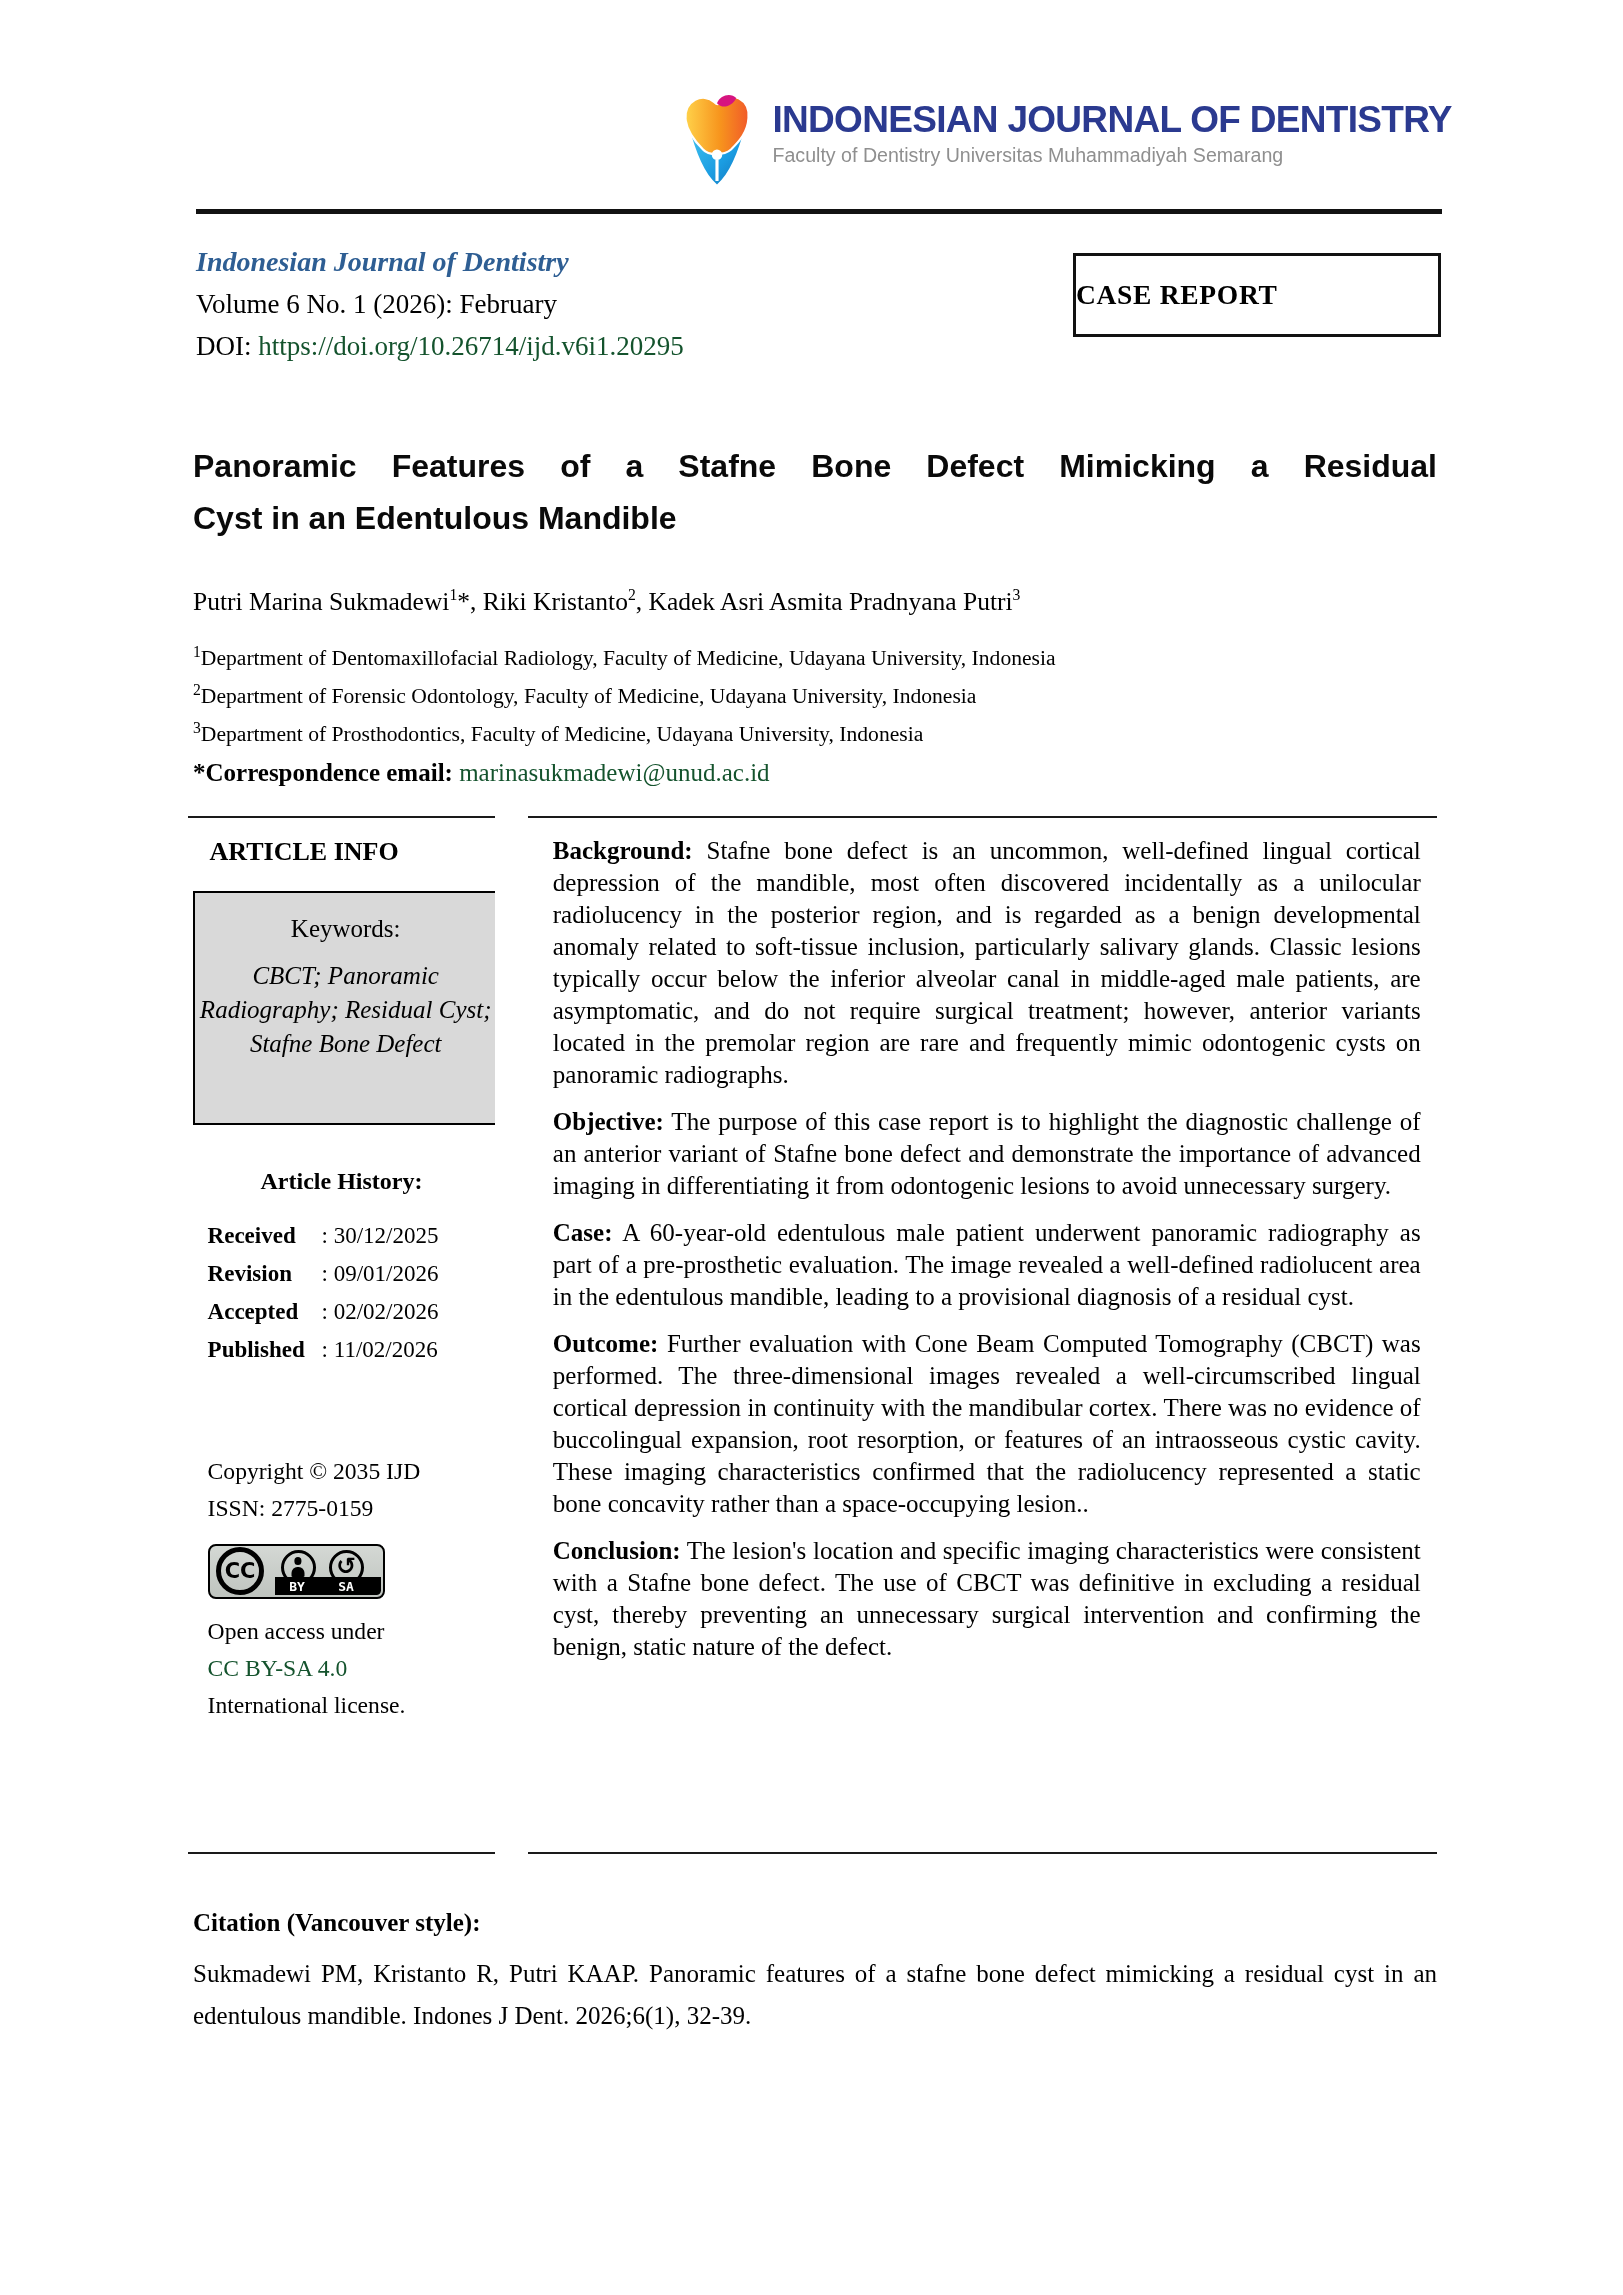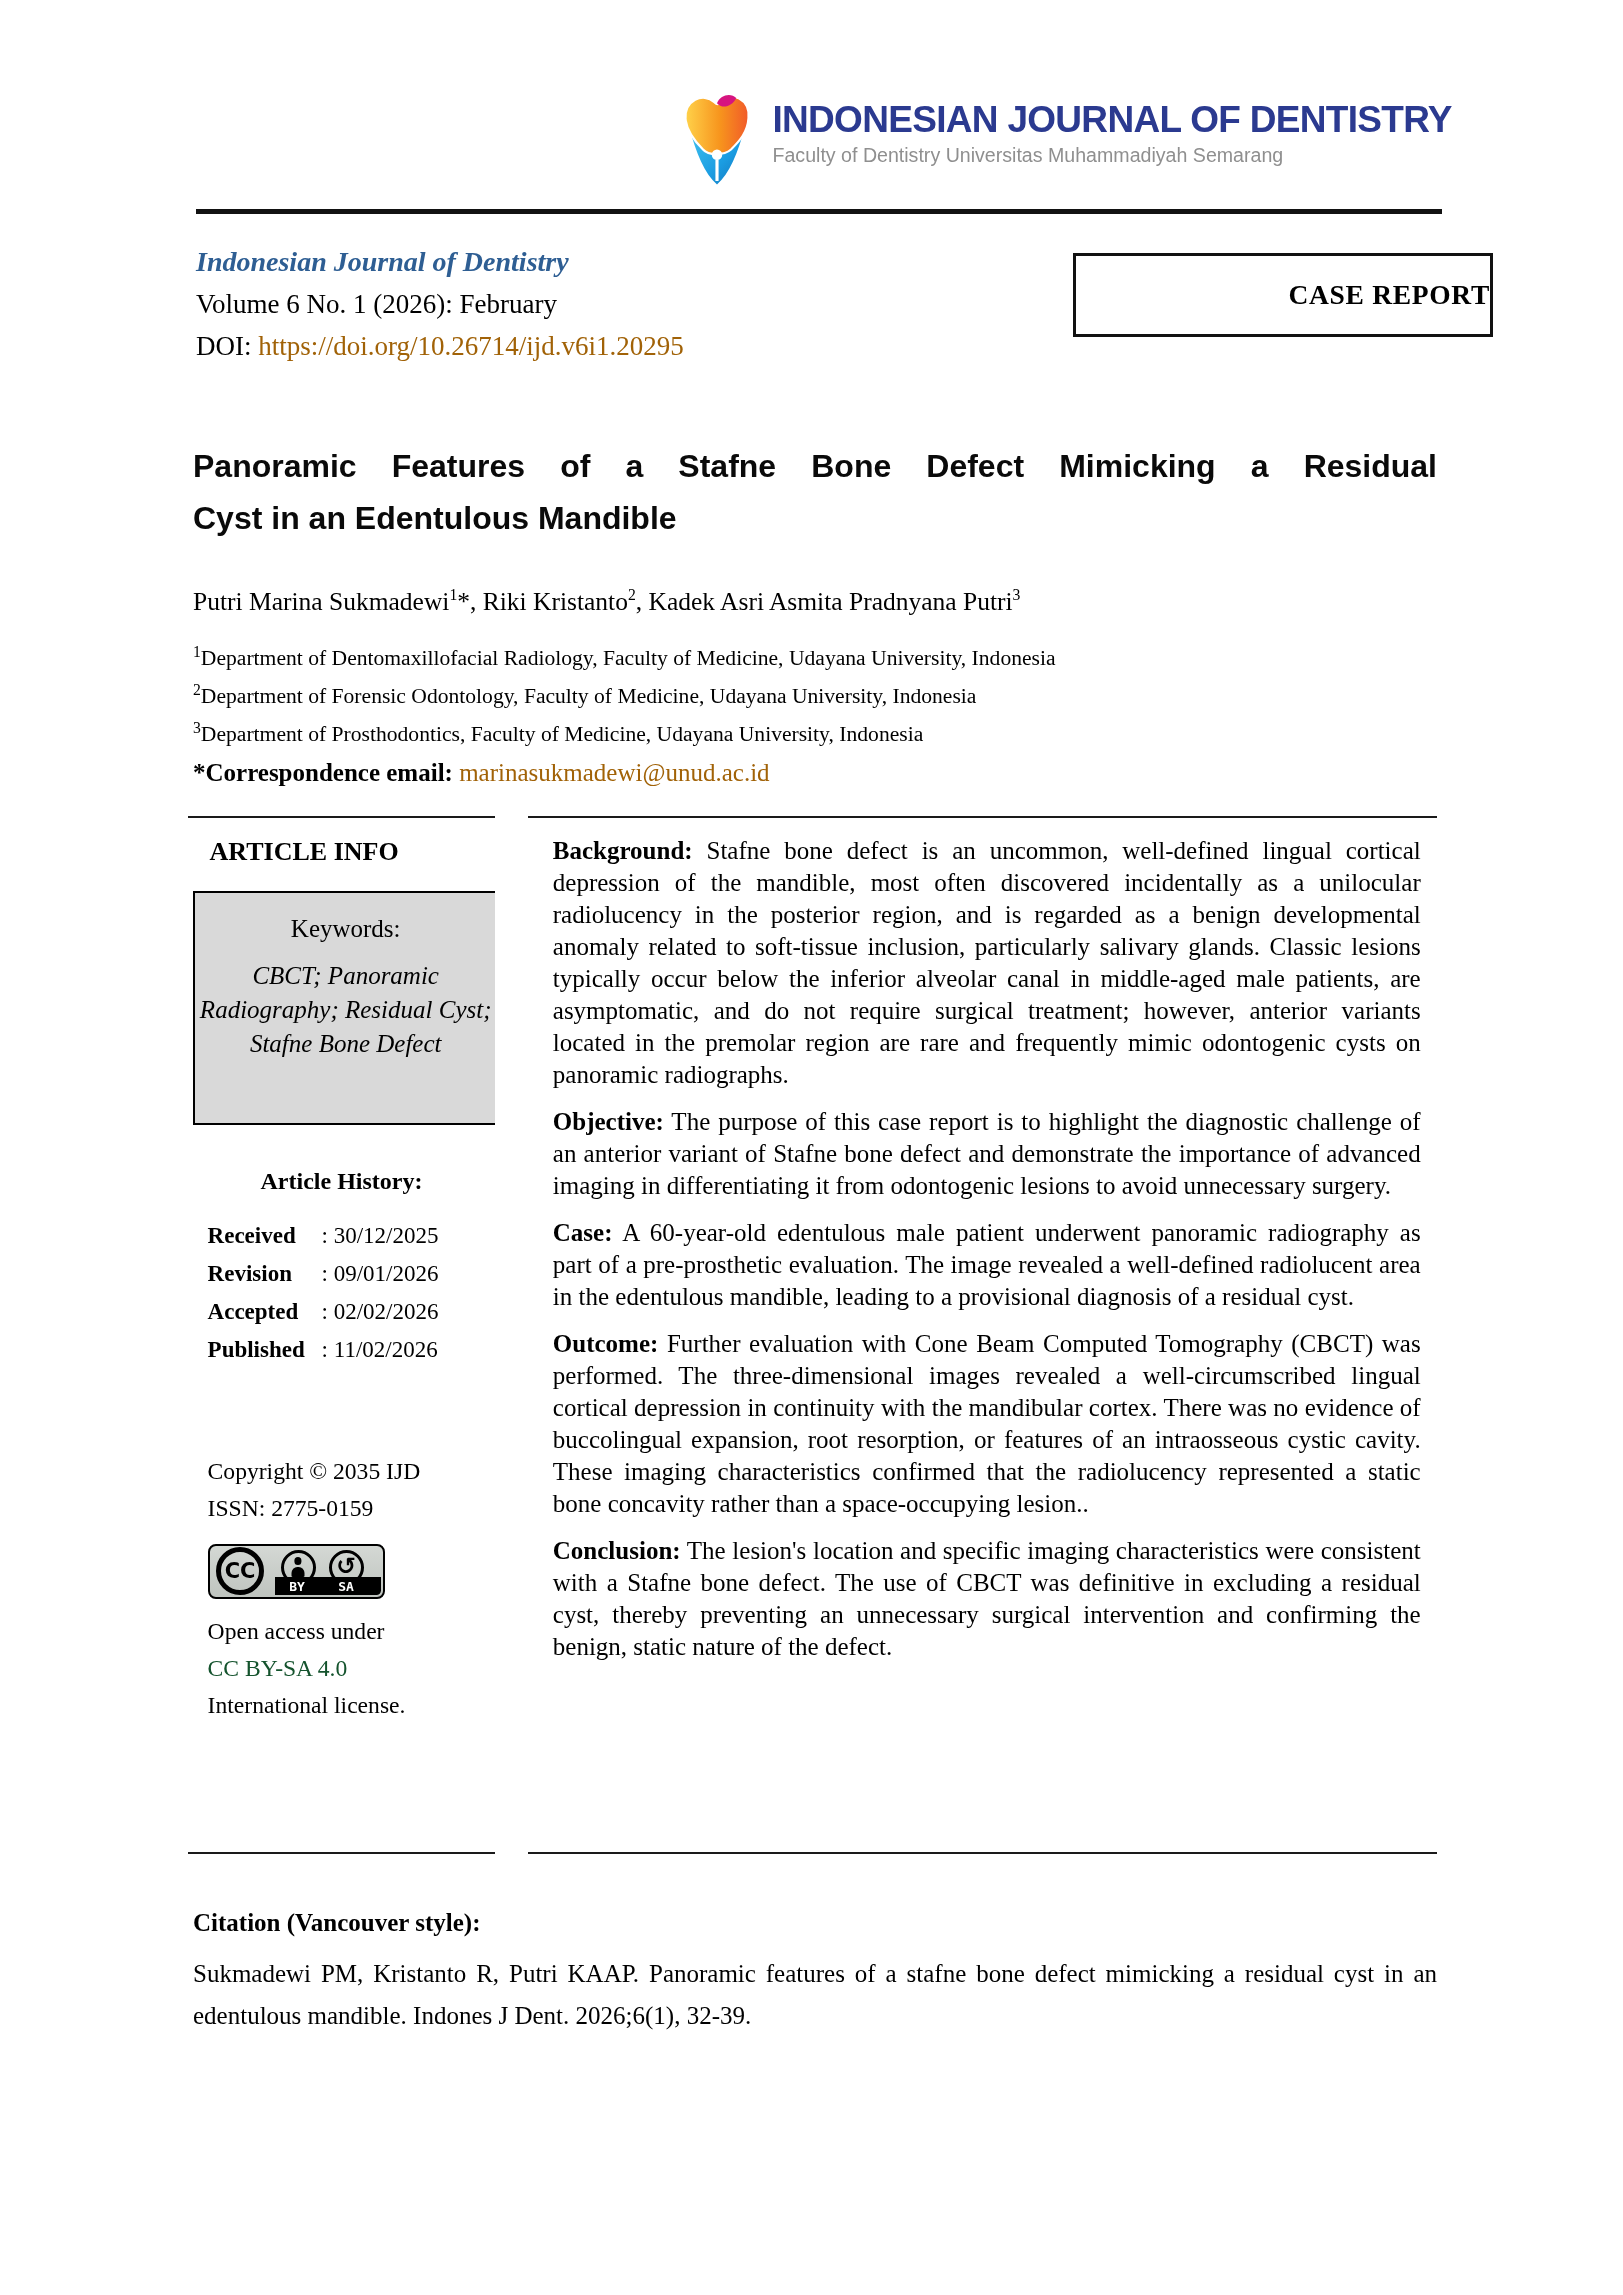--- a/index.html
+++ b/index.html
@@ -12,24 +12,24 @@
   .logo-icon{width:90px;height:98px;flex:0 0 auto;}
   .logo-text{margin-left:10.5px;padding-top:9.2px;font-family:"Liberation Sans", sans-serif;}
   .logo-title{font-size:37px;font-weight:700;letter-spacing:-0.7px;color:#2b3a90;line-height:41px;white-space:nowrap;}
   .logo-subtitle{font-size:19.6px;color:#8f8f8f;line-height:25px;margin-top:2.6px;white-space:nowrap;}
   .header-rule{position:absolute;left:196px;top:209px;width:1246px;height:5.2px;background:#121212;}
   
   .jinfo{position:absolute;left:196px;top:241px;}
   .jname{font-size:28px;font-weight:700;font-style:italic;color:#2e5e93;line-height:42px;}
   .jvol{font-size:27px;line-height:42px;color:#000;}
   .jdoi{font-size:27px;line-height:42px;color:#000;}
-  .link-teal{color:#a16207;text-decoration:none;}
+  .link-teal{color:#14532d;text-decoration:none;}
   .case-box{
-    position:absolute;left:1073px;top:253px;width:420px;height:84px;border:3.3px solid #111;
-    display:flex;align-items:center;justify-content:flex-end;box-sizing:border-box;
+    position:absolute;left:1073px;top:253px;width:368px;height:84px;border:3.3px solid #111;
+    display:flex;align-items:center;justify-content:flex-start;box-sizing:border-box;
   }
   .case-box span{font-size:27.5px;font-weight:700;letter-spacing:0.7px;}
   
   .art-title{position:absolute;left:193px;top:440px;width:1244px;
     font-family:"Liberation Sans", sans-serif;font-weight:700;font-size:32px;line-height:52px;color:#0a0a0a;}
   .title-line{white-space:normal;}
   .justify-last{text-align:justify;text-align-last:justify;}
   .authors{position:absolute;left:193px;top:576px;width:1244px;font-size:25.5px;line-height:37px;}
   .authors sup, .affil sup{font-size:15.7px;}
   .affils{position:absolute;left:193px;top:636px;width:1244px;font-size:21.6px;line-height:31px;}

